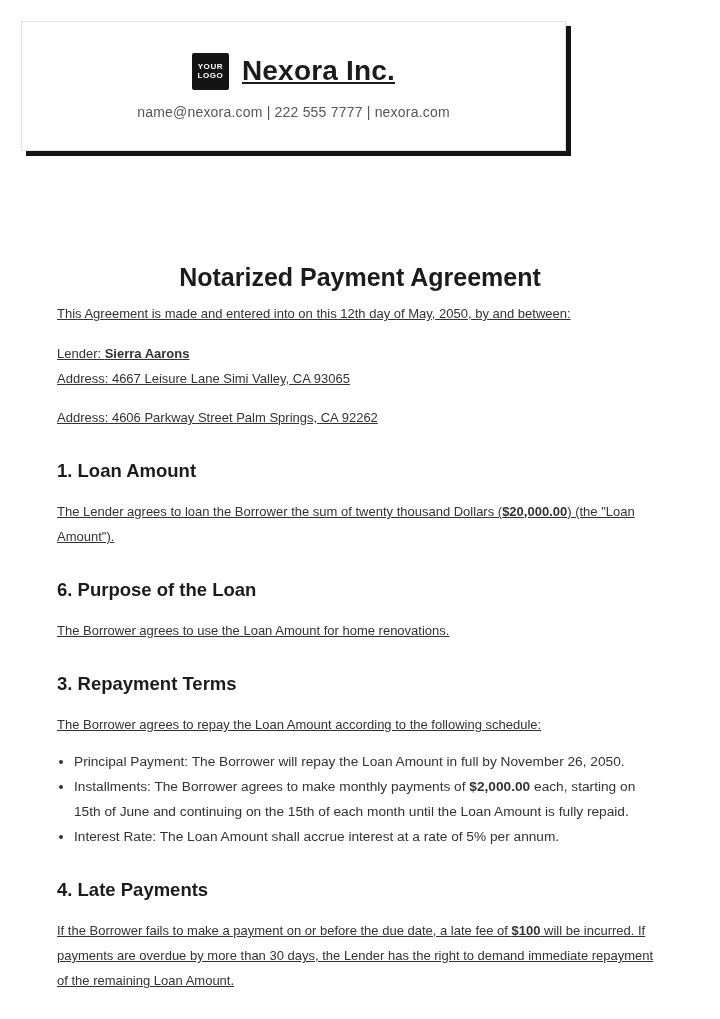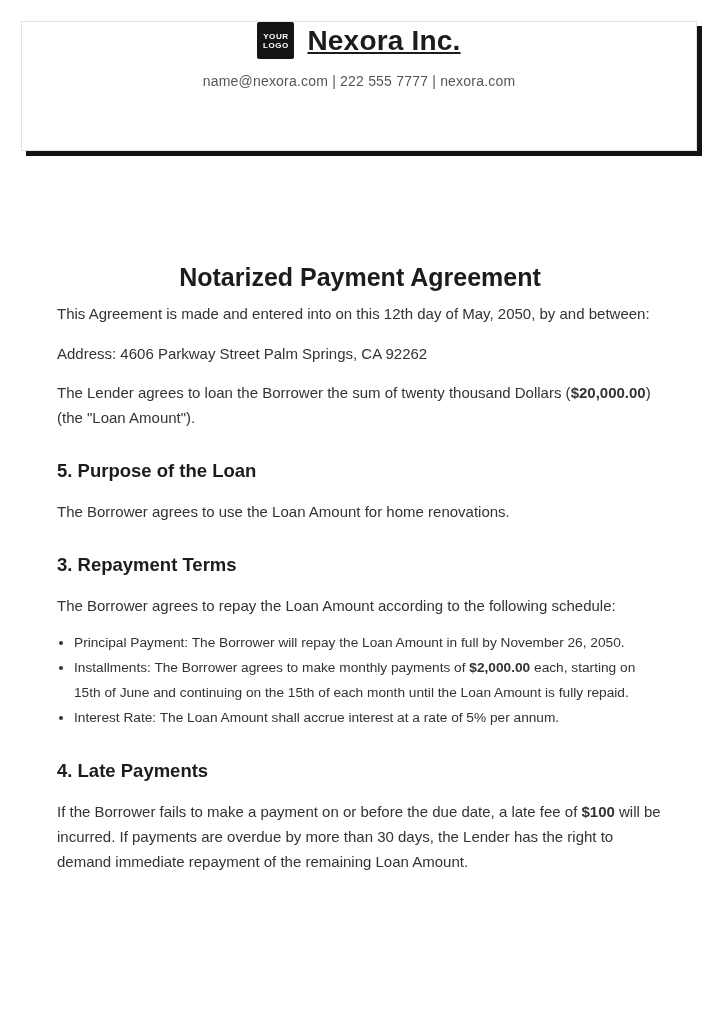--- a/index.html
+++ b/index.html
@@ -21,29 +21,29 @@
     width: 720px;
     height: 1019px;
     overflow: hidden;
     background: var(--page-bg, #fff);
   }
   
   .header-card {
     position: absolute;
     left: 21px;
     top: 21px;
-    width: 676px;
+    width: 545px;
     height: 130px;
     background: #ffffff;
     border: 1px solid var(--card-border, #e3e3e3);
     box-shadow: 5px 5px 0 var(--brand, #141414);
     display: flex;
     flex-direction: column;
     align-items: center;
-    justify-content: flex-start;
+    justify-content: center;
   }
   .brand-row {
     display: flex;
     align-items: center;
     gap: 13px;
   }
   .logo {
     width: 37px;
     height: 37px;
     background: var(--brand, #141414);
@@ -82,23 +82,24 @@
   }
   h1.doc-title {
     font-size: 25px;
     line-height: 31px;
     font-weight: bold;
     text-align: center;
     color: var(--heading, #1c1c1c);
     margin-bottom: 8px;
   }
   .doc p {
-    font-size: 15px;
+    font-size: 13px;
     line-height: 25px;
     margin-bottom: 15px;
+    text-decoration: underline;
   }
   .doc p.tight { margin-bottom: 12px; }
   .party-block { margin-top: 0; margin-bottom: 14px; }
   .party-block p { margin-bottom: 0; }
   h2.sec-heading {
     font-size: 18.5px;
     line-height: 24px;
     font-weight: bold;
     color: var(--heading, #1c1c1c);
     margin-top: 29px;
@@ -129,28 +130,33 @@
       <div class="company">Nexora Inc.</div>
     </div>
     <div class="contact">name@nexora.com | 222 555 7777 | nexora.com</div>
   </div>
 
   <div class="doc">
     <h1 class="doc-title">Notarized Payment Agreement</h1>
 
     <p><span>This Agreement is made and entered into on this 12th day of May, 2050, by and between:</span></p>
 
+    <div class="party-block">
+      <p><span>Lender: </span><b>Sierra Aarons</b></p>
+      <p><span>Address: 4667 Leisure Lane Simi Valley, CA 93065</span></p>
+    </div>
 
     <div class="party-block">
       <p><span>Address: 4606 Parkway Street Palm Springs, CA 92262</span></p>
     </div>
 
+    <h2 class="sec-heading">1. Loan Amount</h2>
     <p><span>The Lender agrees to loan the Borrower the sum of twenty thousand Dollars (</span><b>$20,000.00</b><span>) (the "Loan Amount").</span></p>
 
-    <h2 class="sec-heading">5. Purpose of the Loan</h2>
+    <h2 class="sec-heading">6. Purpose of the Loan</h2>
     <p><span>The Borrower agrees to use the Loan Amount for home renovations.</span></p>
 
     <h2 class="sec-heading">3. Repayment Terms</h2>
     <p class="tight"><span>The Borrower agrees to repay the Loan Amount according to the following schedule:</span></p>
     <ul class="bullets">
       <li><span>Principal Payment: The Borrower will repay the Loan Amount in full by November 26, 2050.</span></li>
       <li><span>Installments: The Borrower agrees to make monthly payments of </span><b>$2,000.00</b><span> each, starting on 15th of June and continuing on the 15th of each month until the Loan Amount is fully repaid.</span></li>
       <li><span>Interest Rate: The Loan Amount shall accrue interest at a rate of 5% per annum.</span></li>
     </ul>
 

